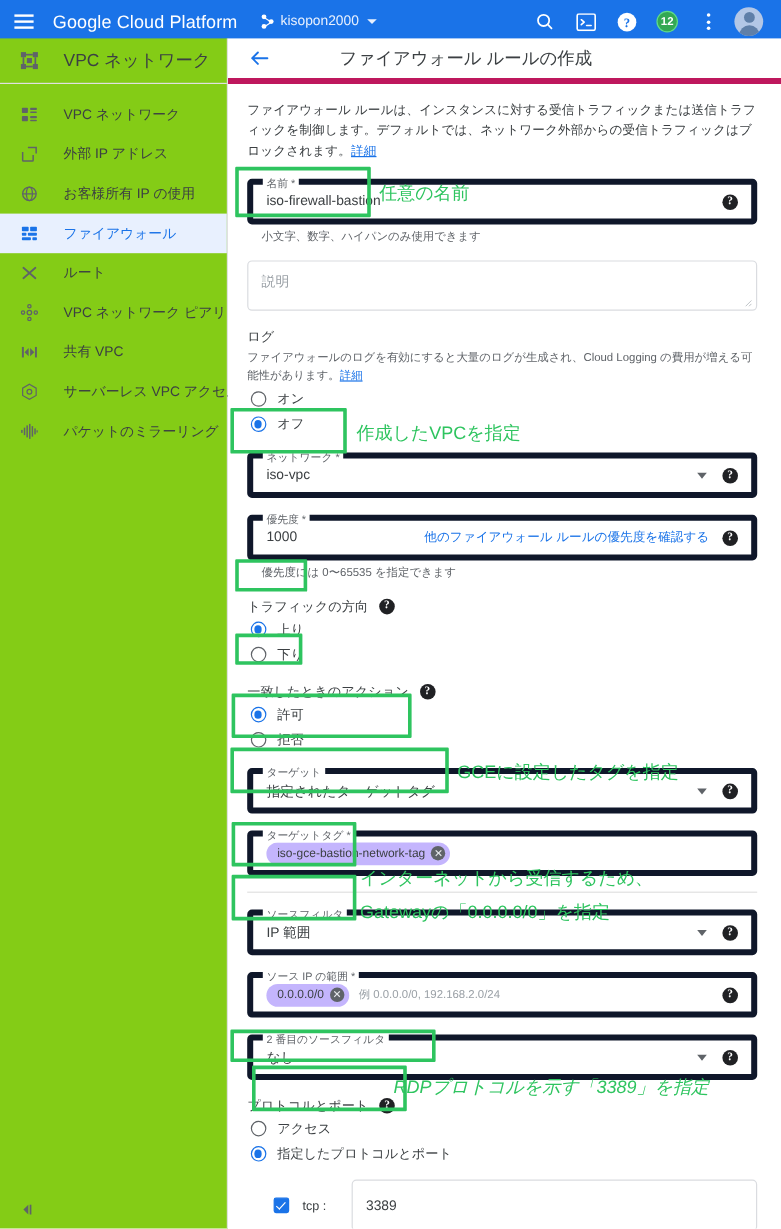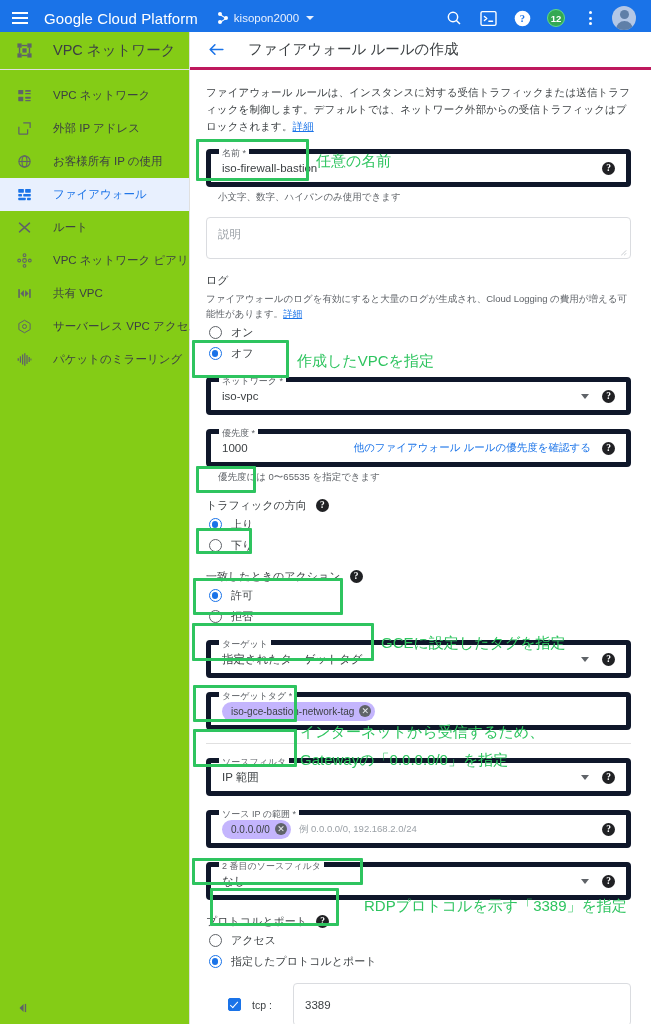--- a/index.html
+++ b/index.html
@@ -72,21 +72,21 @@
   .sb-ico { width: 17px; height: 17px; flex: 0 0 auto; display:flex; align-items:center; justify-content:center; }
   .sb-ico svg { display:block; }
   .collapse {
     position: absolute; left: 0; bottom: 0; width: 190px; height: 32px;
     display: flex; align-items: center; padding-left: 16px; cursor: pointer;
   }
 
   
   .content { position: absolute; left: 190px; top: 32px; width: 461px; height: 992px; background: #fff; }
   .page-head {
-    height: 38px; display: flex; align-items: center; border-bottom: 3px solid #be185d; padding-left: 16px;
+    height: 38px; display: flex; align-items: center; border-bottom: 5px solid #be185d; padding-left: 16px; gap: 35px;
   }
   .back-arrow { width: 20px; height: 20px; cursor: pointer; display:flex; align-items:center; justify-content:center; }
   .page-title { font-size: 14.5px; color: #3c4043; margin-left: 22px; }
 
   .form { padding: 14px 20px 0 16px; position: relative; }
   .intro { font-size: 10.5px; line-height: 1.62; color: #3c4043; letter-spacing: .1px; }
   a.lnk { color: #1a73e8; text-decoration: underline; cursor: pointer; }
 
   
   .tf {
@@ -522,15 +522,15 @@
 
   <div class="gbox" style="left:193px; top:685px; width:104px; height:37px;"></div>
 
   <div class="gbox" style="left:193px; top:729px; width:104px; height:38px;"></div>
   <div class="gtext" style="left:300px; top:723px;">インターネットから受信するため、</div>
   <div class="gtext" style="left:300px; top:751px;">Gatewayの「0.0.0.0/0」を指定</div>
 
   <div class="gbox" style="left:192px; top:858px; width:171px; height:27px;"></div>
 
   <div class="gbox" style="left:210px; top:888px; width:129px; height:38px;"></div>
-  <div class="gtext" style="left:364px; top:897px;">RDPプロトコルを示す「3389」を指定</div>
+  <div class="gtext" style="left:328px; top:897px;font-style:italic;">RDPプロトコルを示す「3389」を指定</div>
 
 </div>
 
 </body></html>

